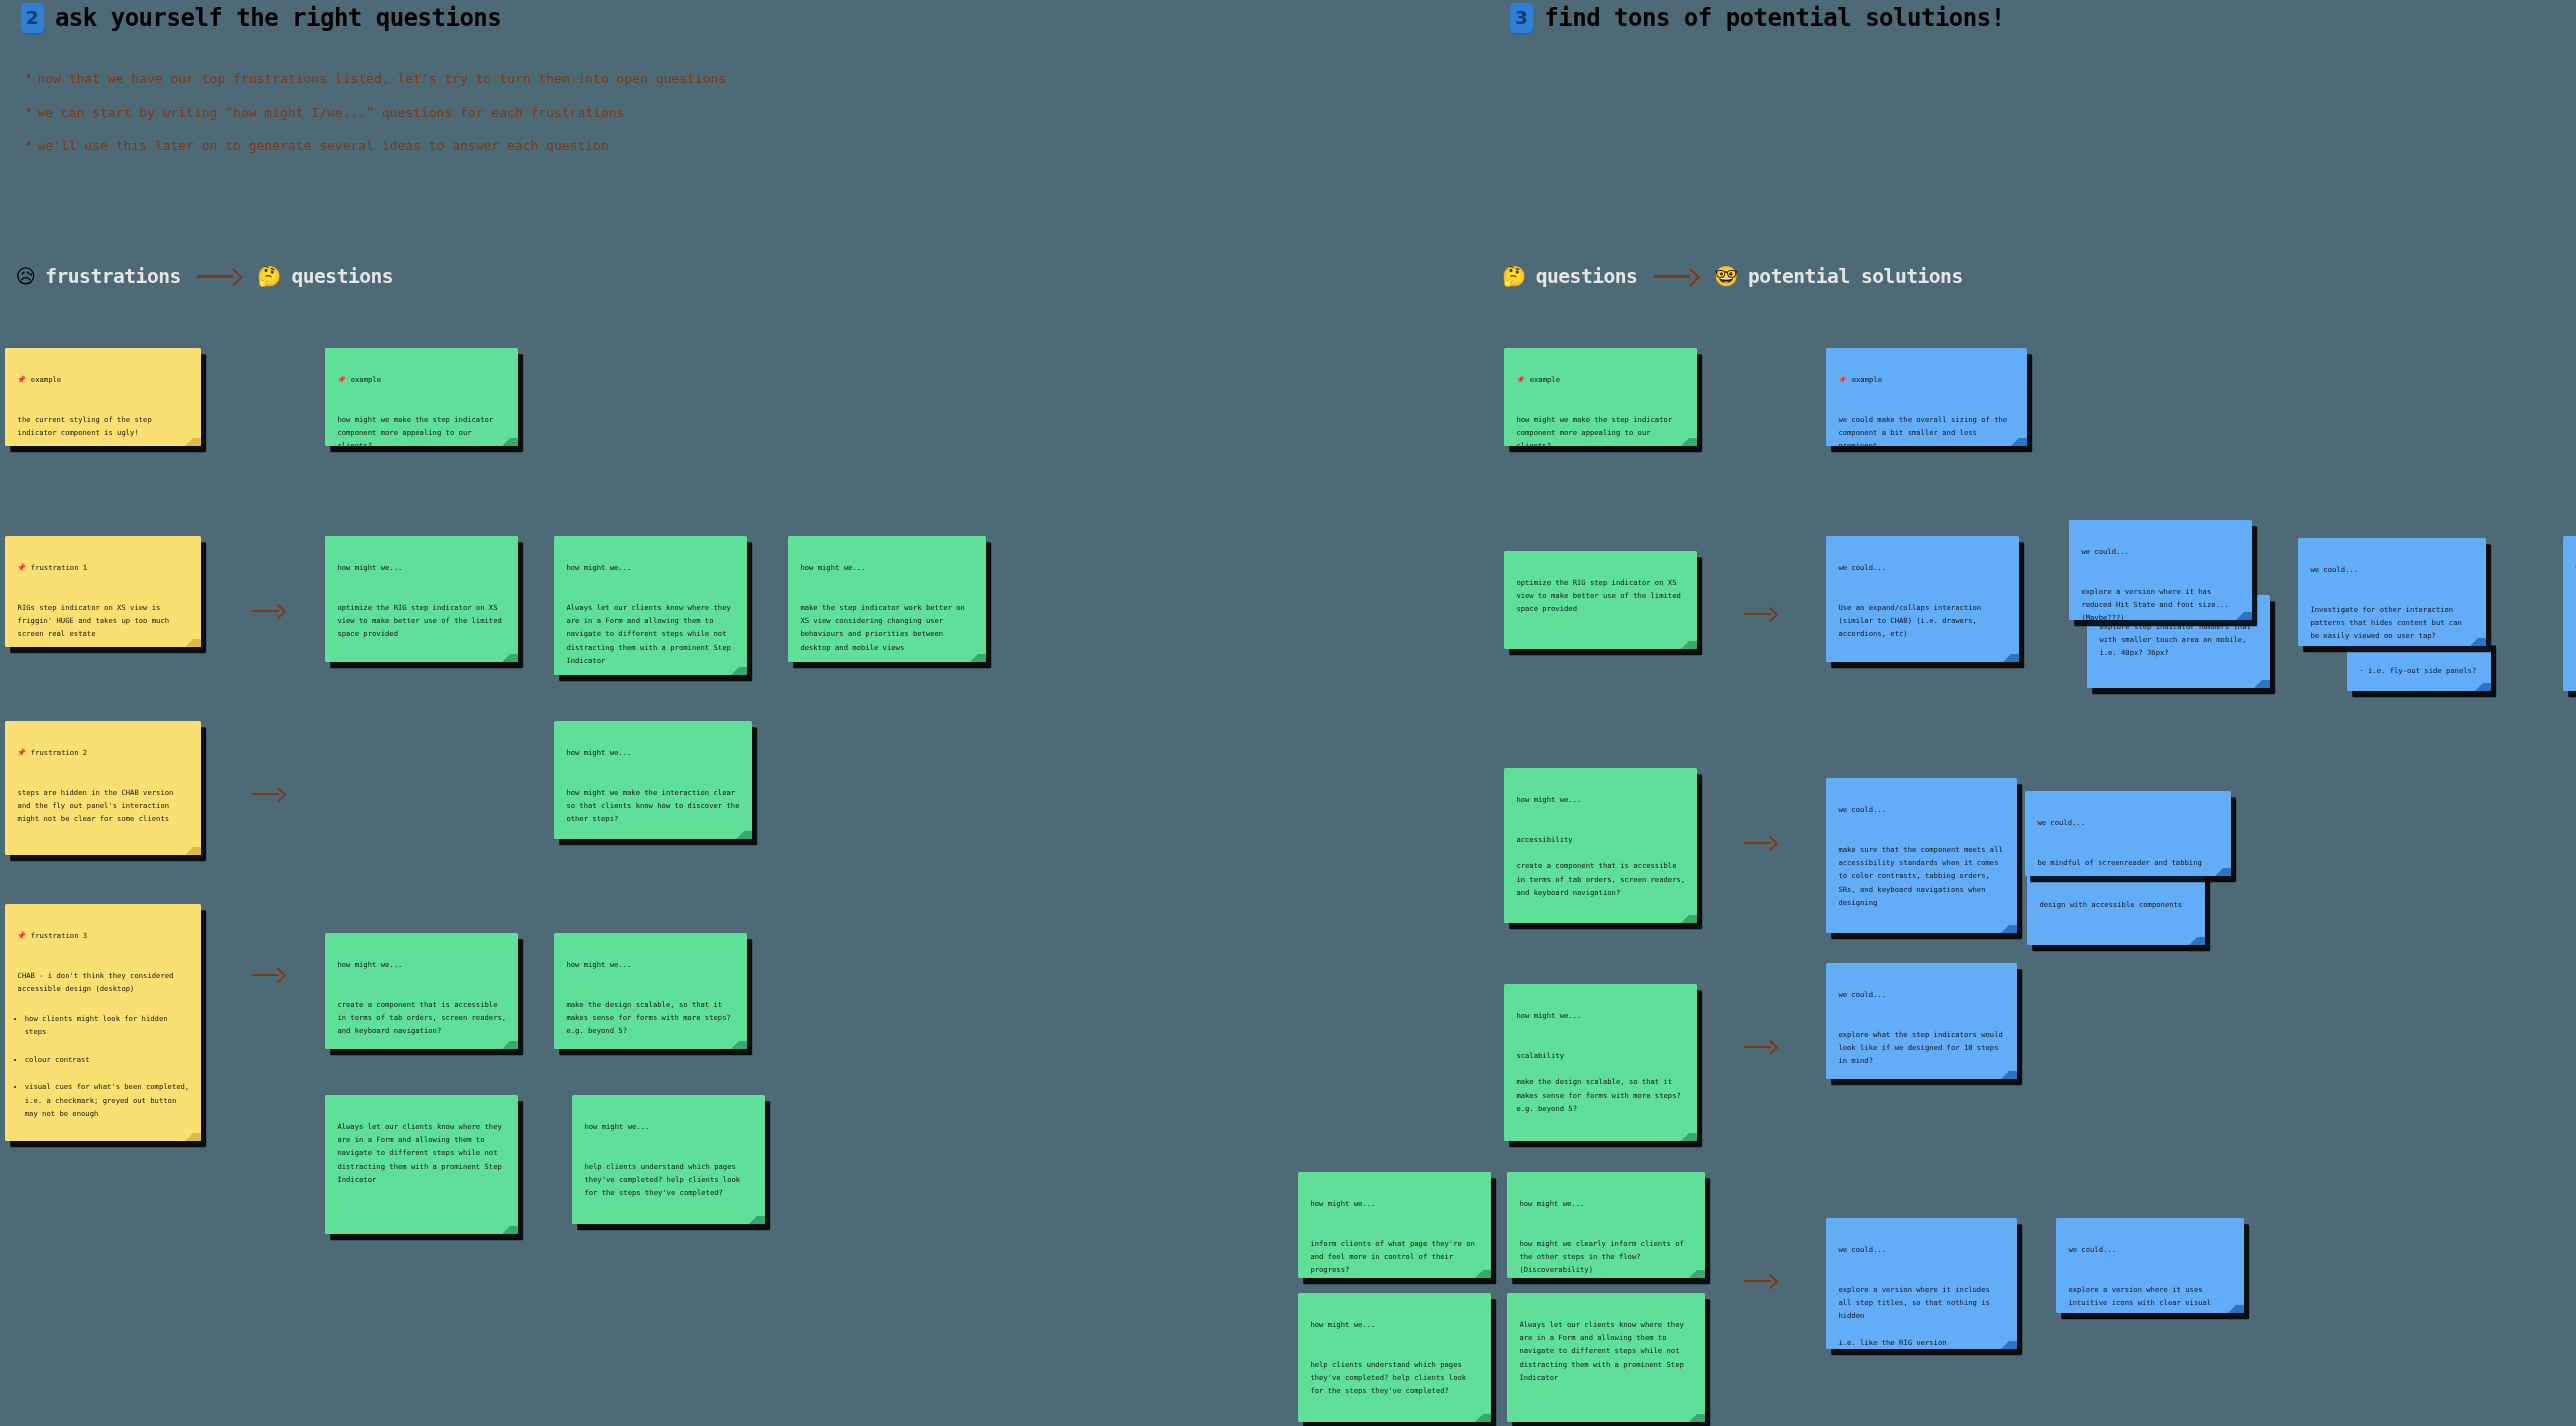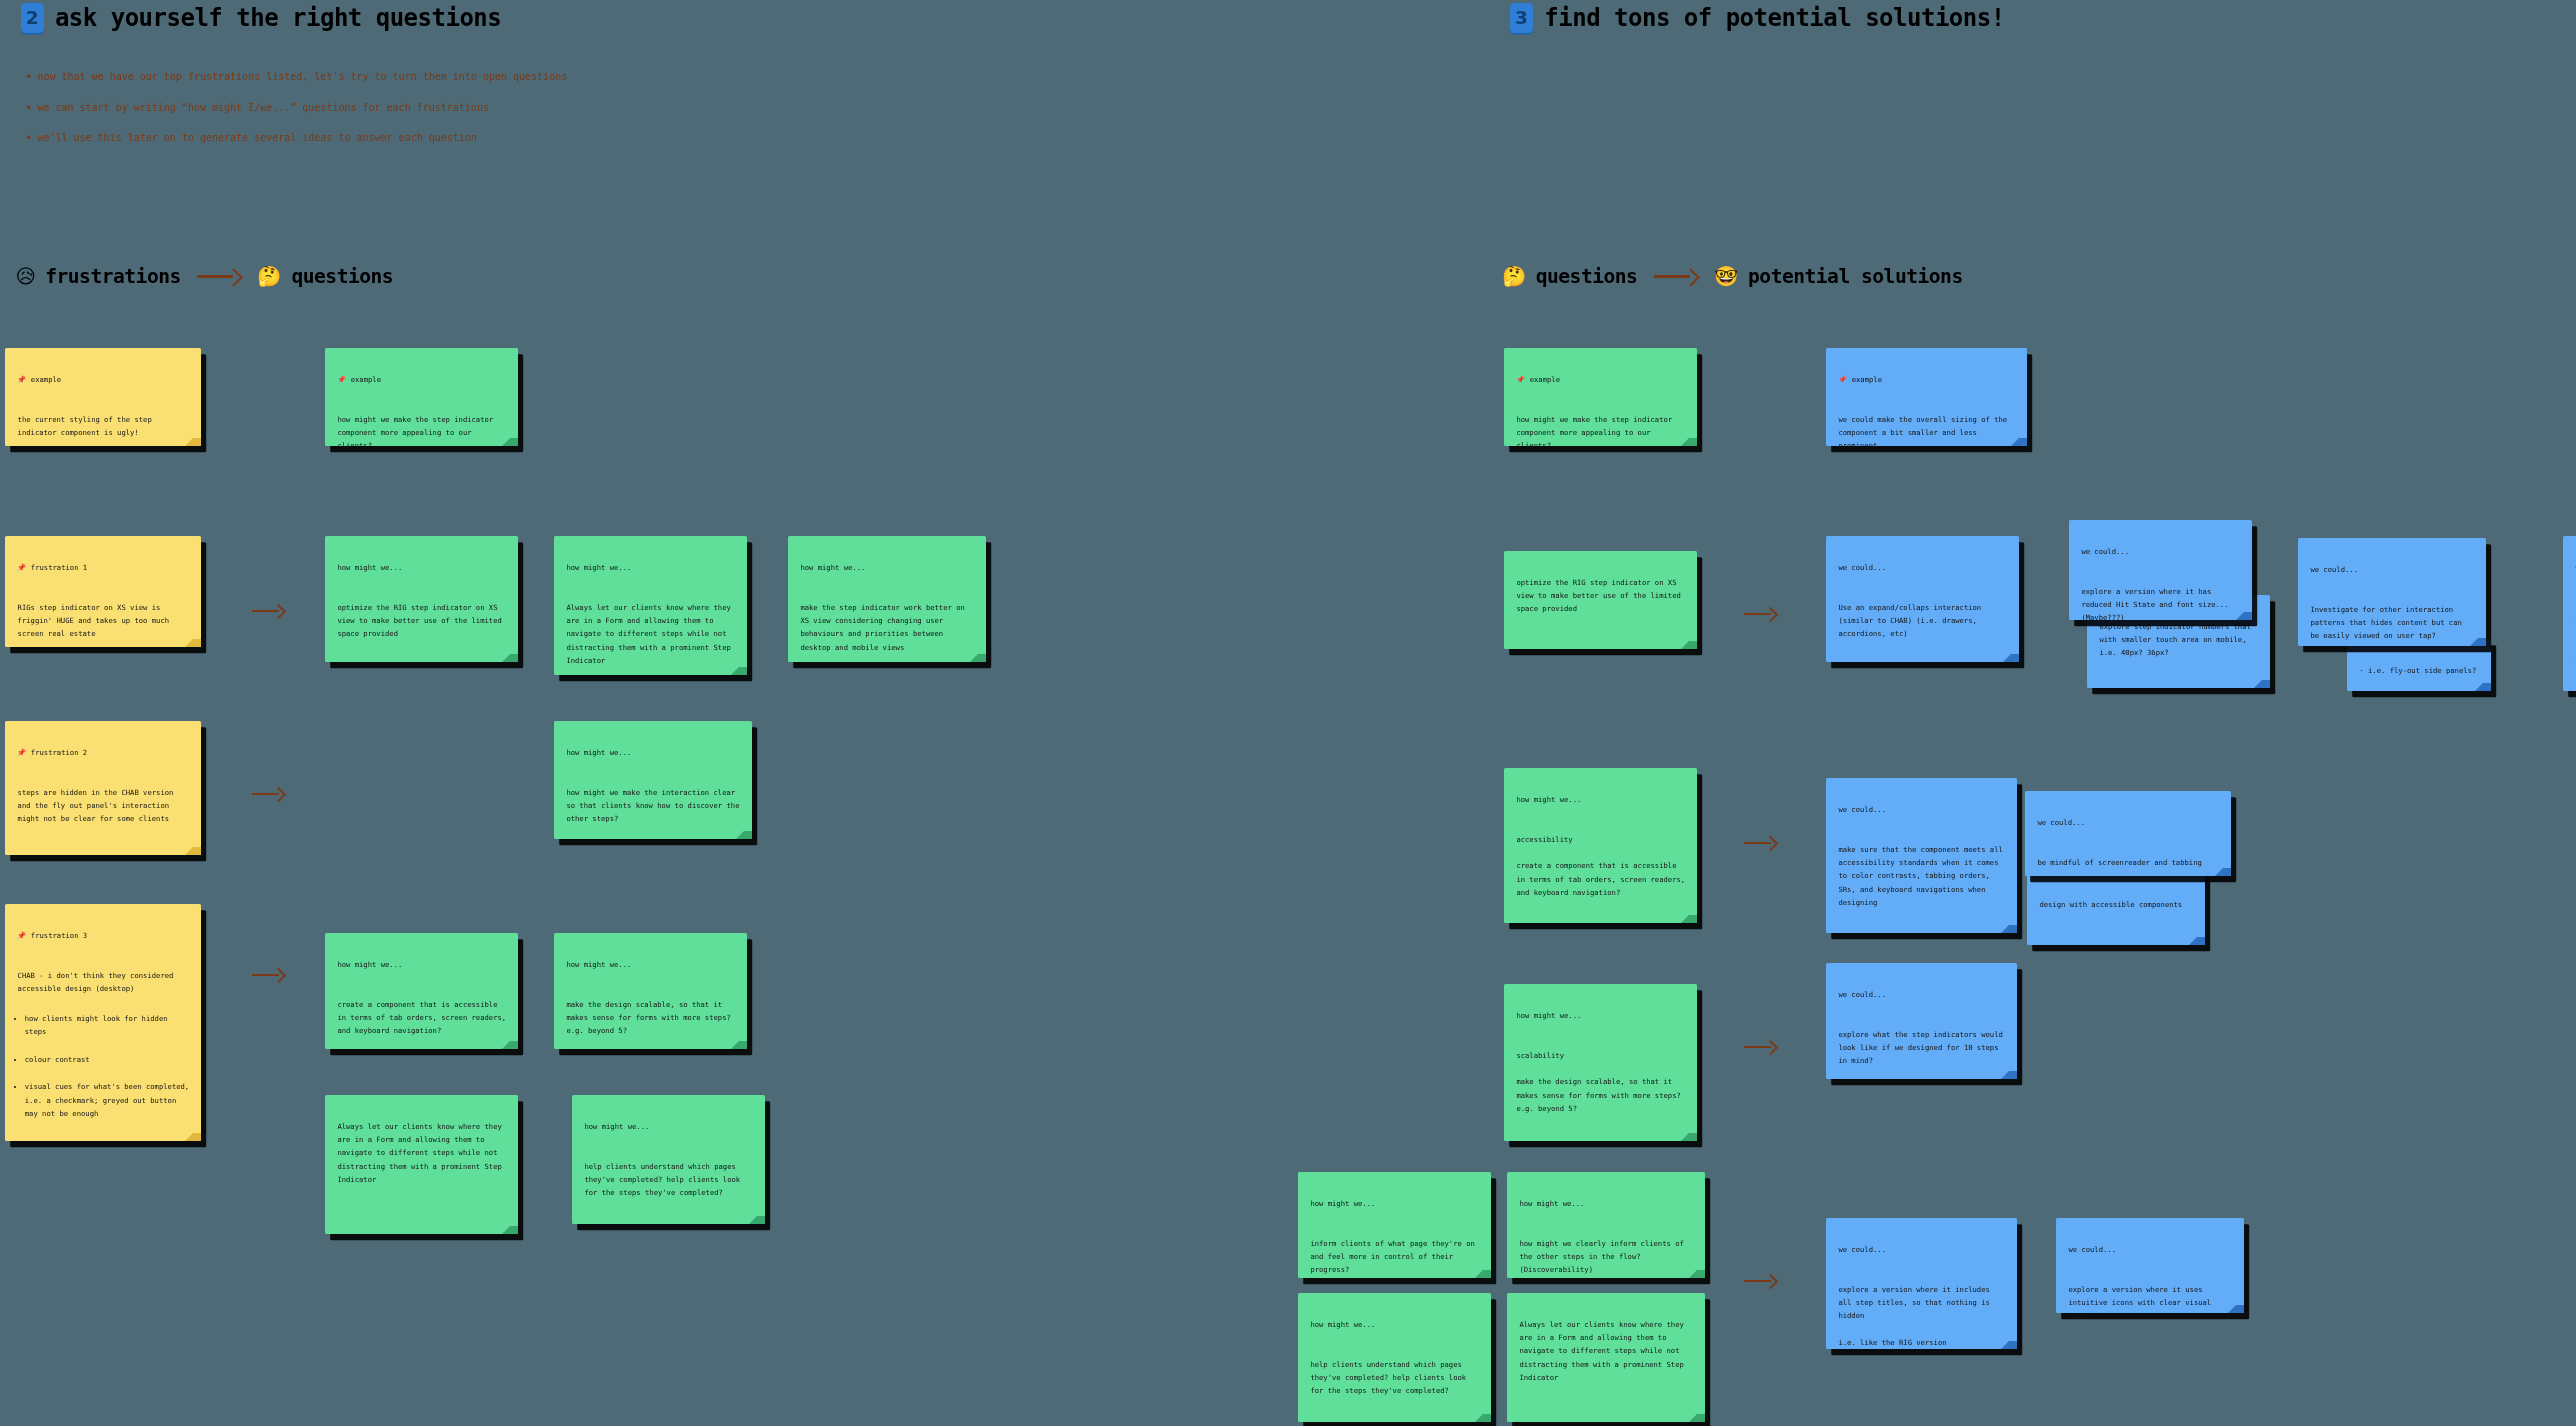--- a/index.html
+++ b/index.html
@@ -32,39 +32,39 @@
     letter-spacing: -0.5px;
     white-space: nowrap;
     font-family: "DejaVu Sans Mono", monospace;
   }
 
   
   .bullets { position: absolute; }
   .bullets li {
     list-style: none;
     color: #7a3a16;
-    font-size: 10px;
+    font-size: 13px;
     line-height: 1;
     margin-bottom: 20.6px;
     white-space: nowrap;
     position: relative;
     padding-left: 13.4px;
   }
   .bullets li::before {
     content: "\2022";
     position: absolute; left: 1px; top: -1px;
     color: #7a3a16; font-size: 12px;
   }
 
   
   .flow-head { position: absolute; display: flex; align-items: center; gap: 9.3px; }
   .flow-emoji { font-size: 19.6px; line-height: 1;
     font-family: "DejaVu Sans", sans-serif; }
   .flow-label {
-    color: #000000; font-size: 19.6px; font-weight: bold;
+    color: #e5e5e5; font-size: 19.6px; font-weight: bold;
     letter-spacing: -0.5px; white-space: nowrap;
   }
   .flow-arrow { width: 44px; height: 13.4px; position: relative; margin: 0 7.2px; }
   .flow-arrow::before {
     content: ""; position: absolute; left: 0; top: 5.7px;
     width: 36px; height: 2.6px; background: #7a3a16;
   }
   .flow-arrow::after {
     content: ""; position: absolute; right: 1px; top: 1px;
     width: 11.3px; height: 11.3px;

